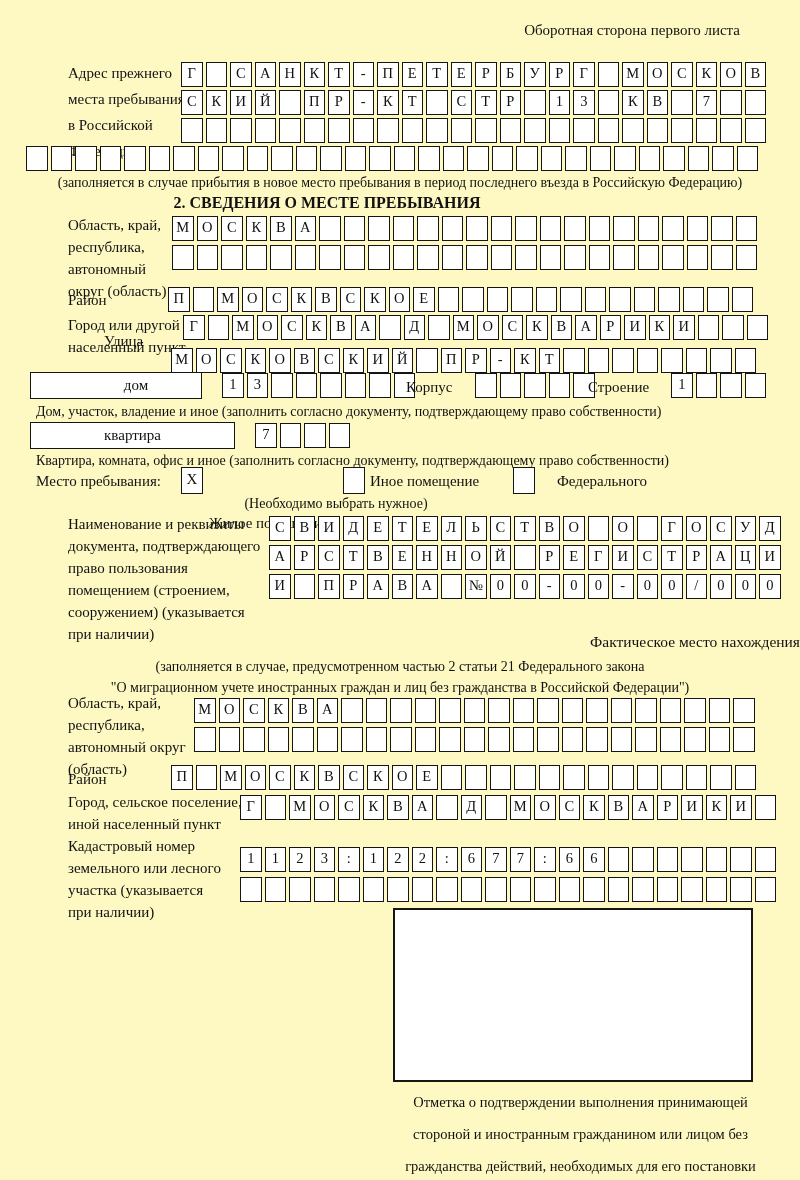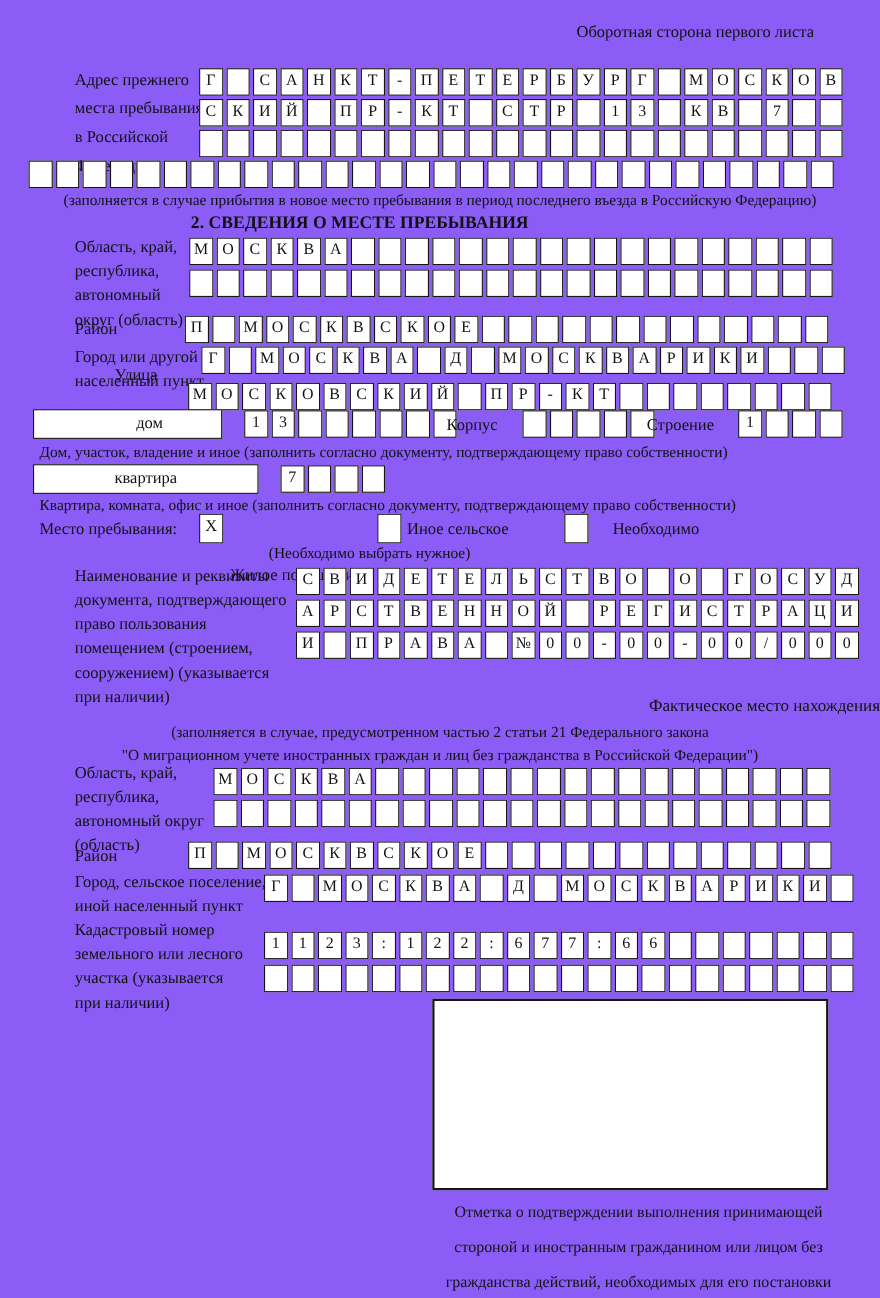--- a/index.html
+++ b/index.html
@@ -1,16 +1,16 @@
 <!DOCTYPE html>
 <html><head>
 <meta charset="utf-8">
 <style>
   html,body{margin:0;padding:0;background:#fff;}
-  .page{position:relative;width:800px;height:1180px;background:#8b5cf6;color:#111;
+  .page{position:relative;width:800px;height:1180px;background:#fef9c3;color:#111;
         font-family:"Liberation Serif","DejaVu Serif",serif;overflow:hidden;}
   .abs{position:absolute;}
   .flabel{font-size:15px;line-height:22px;white-space:pre-line;}
   .flabel.lh26{line-height:26px;}
   .cellrow{white-space:nowrap;padding-left:16px;}
   .cell{display:inline-block;box-sizing:border-box;width:21.5px;height:25px;
         border:1.6px solid #151515;margin-right:3px;text-align:center;
         font-size:14.5px;line-height:21px;background:#fff;vertical-align:top;}
   .checkcell{display:inline-block;box-sizing:border-box;width:22px;height:27px;
         border:1.6px solid #151515;text-align:center;font-size:15px;line-height:23px;background:#fff;}
@@ -69,23 +69,23 @@
   <div class="abs cap" style="left:36px;top:403px;">Дом, участок, владение и иное (заполнить согласно документу, подтверждающему право собственности)</div>
 
   <div class="abs widebox" style="left:30px;top:422px;width:205px;">квартира</div>
   <div class="abs cellrow" style="left:239px;top:423px;"><span class="cell">7</span><span class="cell"></span><span class="cell"></span><span class="cell"></span></div>
   <div class="abs cap" style="left:36px;top:452px;">Квартира, комната, офис и иное (заполнить согласно документу, подтверждающему право собственности)</div>
 
   <div class="abs flabel" style="left:36px;top:470px;">Место пребывания:</div>
   <span class="abs checkcell" style="left:181px;top:467px;">X</span>
   <div class="abs flabel" style="left:209px;top:470px;margin-top:42px;">Жилое помещение</div>
   <span class="abs checkcell" style="left:343px;top:467px;"></span>
-  <div class="abs flabel" style="left:370px;top:470px;">Иное сельское</div>
+  <div class="abs flabel" style="left:370px;top:470px;">Иное помещение</div>
   <span class="abs checkcell" style="left:513px;top:467px;"></span>
-  <div class="abs flabel" style="left:557px;top:470px;">Необходимо</div>
+  <div class="abs flabel" style="left:557px;top:470px;">Федерального</div>
   <div class="abs cap" style="left:0;top:495px;width:672px;text-align:center;">(Необходимо выбрать нужное)</div>
 
   <div class="abs flabel" style="left:68px;top:513px;width:200px;">Наименование и реквизиты
 документа, подтверждающего
 право пользования
 помещением (строением,
 сооружением) (указывается
 при наличии)</div>
   <div class="abs cellrow" style="left:253px;top:516px;"><span class="cell">С</span><span class="cell">В</span><span class="cell">И</span><span class="cell">Д</span><span class="cell">Е</span><span class="cell">Т</span><span class="cell">Е</span><span class="cell">Л</span><span class="cell">Ь</span><span class="cell">С</span><span class="cell">Т</span><span class="cell">В</span><span class="cell">О</span><span class="cell"></span><span class="cell">О</span><span class="cell"></span><span class="cell">Г</span><span class="cell">О</span><span class="cell">С</span><span class="cell">У</span><span class="cell">Д</span></div>
   <div class="abs cellrow" style="left:253px;top:545px;"><span class="cell">А</span><span class="cell">Р</span><span class="cell">С</span><span class="cell">Т</span><span class="cell">В</span><span class="cell">Е</span><span class="cell">Н</span><span class="cell">Н</span><span class="cell">О</span><span class="cell">Й</span><span class="cell"></span><span class="cell">Р</span><span class="cell">Е</span><span class="cell">Г</span><span class="cell">И</span><span class="cell">С</span><span class="cell">Т</span><span class="cell">Р</span><span class="cell">А</span><span class="cell">Ц</span><span class="cell">И</span></div>

